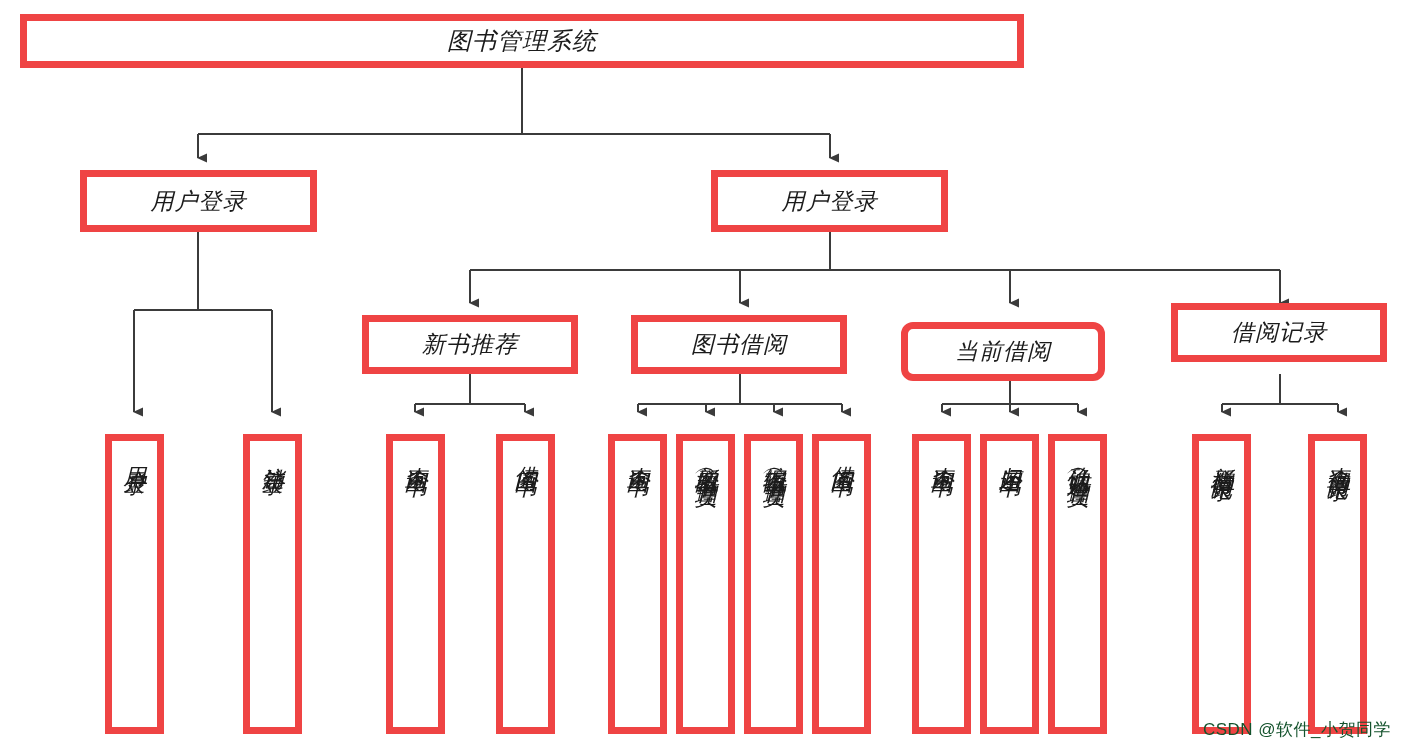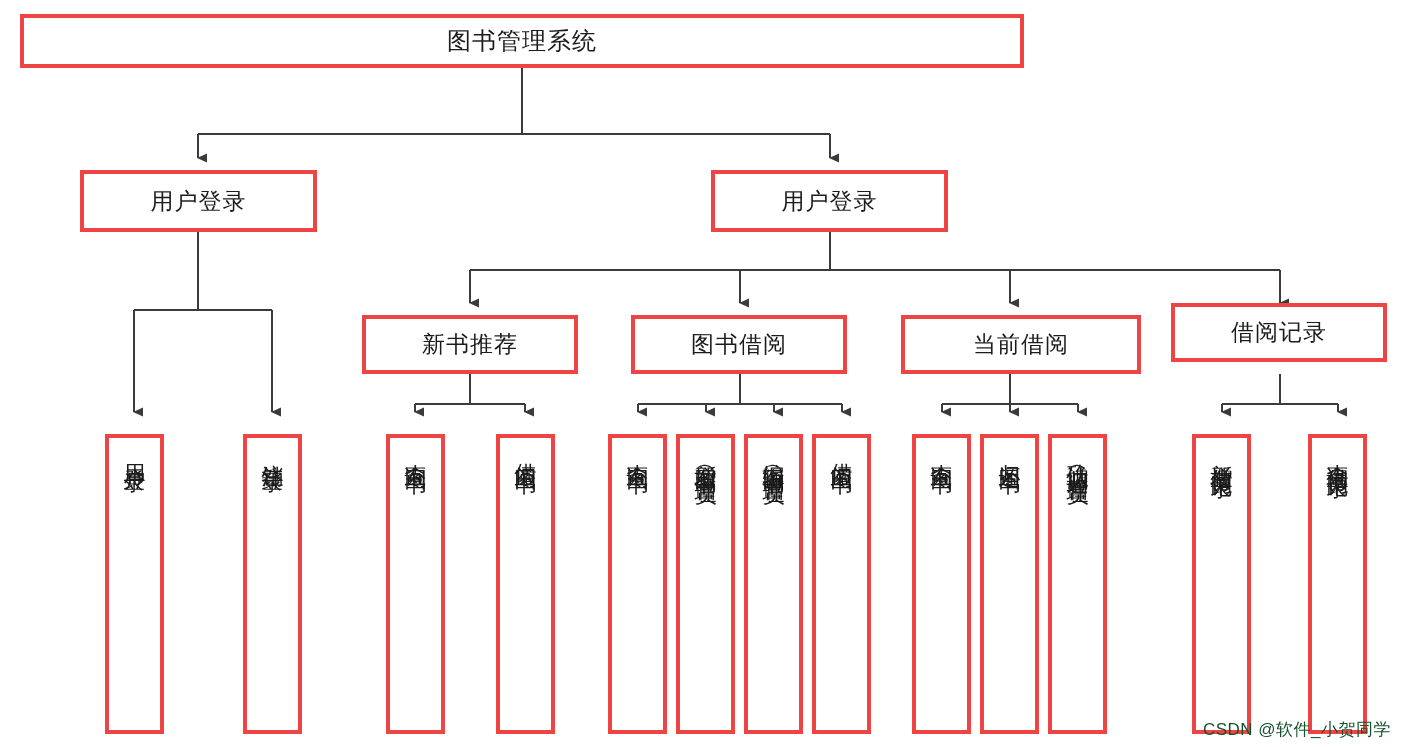--- a/index.html
+++ b/index.html
@@ -21,26 +21,27 @@
     left:0; top:0;
     width:1405px; height:747px;
     z-index:1;
     pointer-events:none;
   }
   
   .node{
     position:absolute;
     box-sizing:border-box;
     background:#ffffff;
-    border:4px solid #ef4444;
+    border:7px solid #ef4444;
     z-index:2;
     display:flex;
     align-items:center;
     justify-content:center;
     color:#1b1b1b;
+    font-style:italic;
   }
   .node .label{
     display:block;
     text-align:center;
     line-height:1.15;
     letter-spacing:1px;
   }
   
   .node.h .label{
     font-size:23px;
@@ -140,21 +141,21 @@
   <div class="node h" style="left:711px;top:170px;width:237px;height:62px;">
     <span class="label">用户登录</span>
   </div>
 
   <div class="node h" style="left:362px;top:315px;width:216px;height:59px;">
     <span class="label">新书推荐</span>
   </div>
   <div class="node h" style="left:631px;top:315px;width:216px;height:59px;">
     <span class="label">图书借阅</span>
   </div>
-  <div class="node h" style="left:901px;top:315px;width:240px;height:59px;">
+  <div class="node h" style="left:901px;top:322px;width:204px;height:59px;border-radius:12px;">
     <span class="label">当前借阅</span>
   </div>
   <div class="node h" style="left:1171px;top:303px;width:216px;height:59px;">
     <span class="label">借阅记录</span>
   </div>
 
   <div class="node v" style="left:105px;top:434px;width:59px;height:300px;">
     <span class="label">用户登录</span>
   </div>
   <div class="node v" style="left:243px;top:434px;width:59px;height:300px;">

